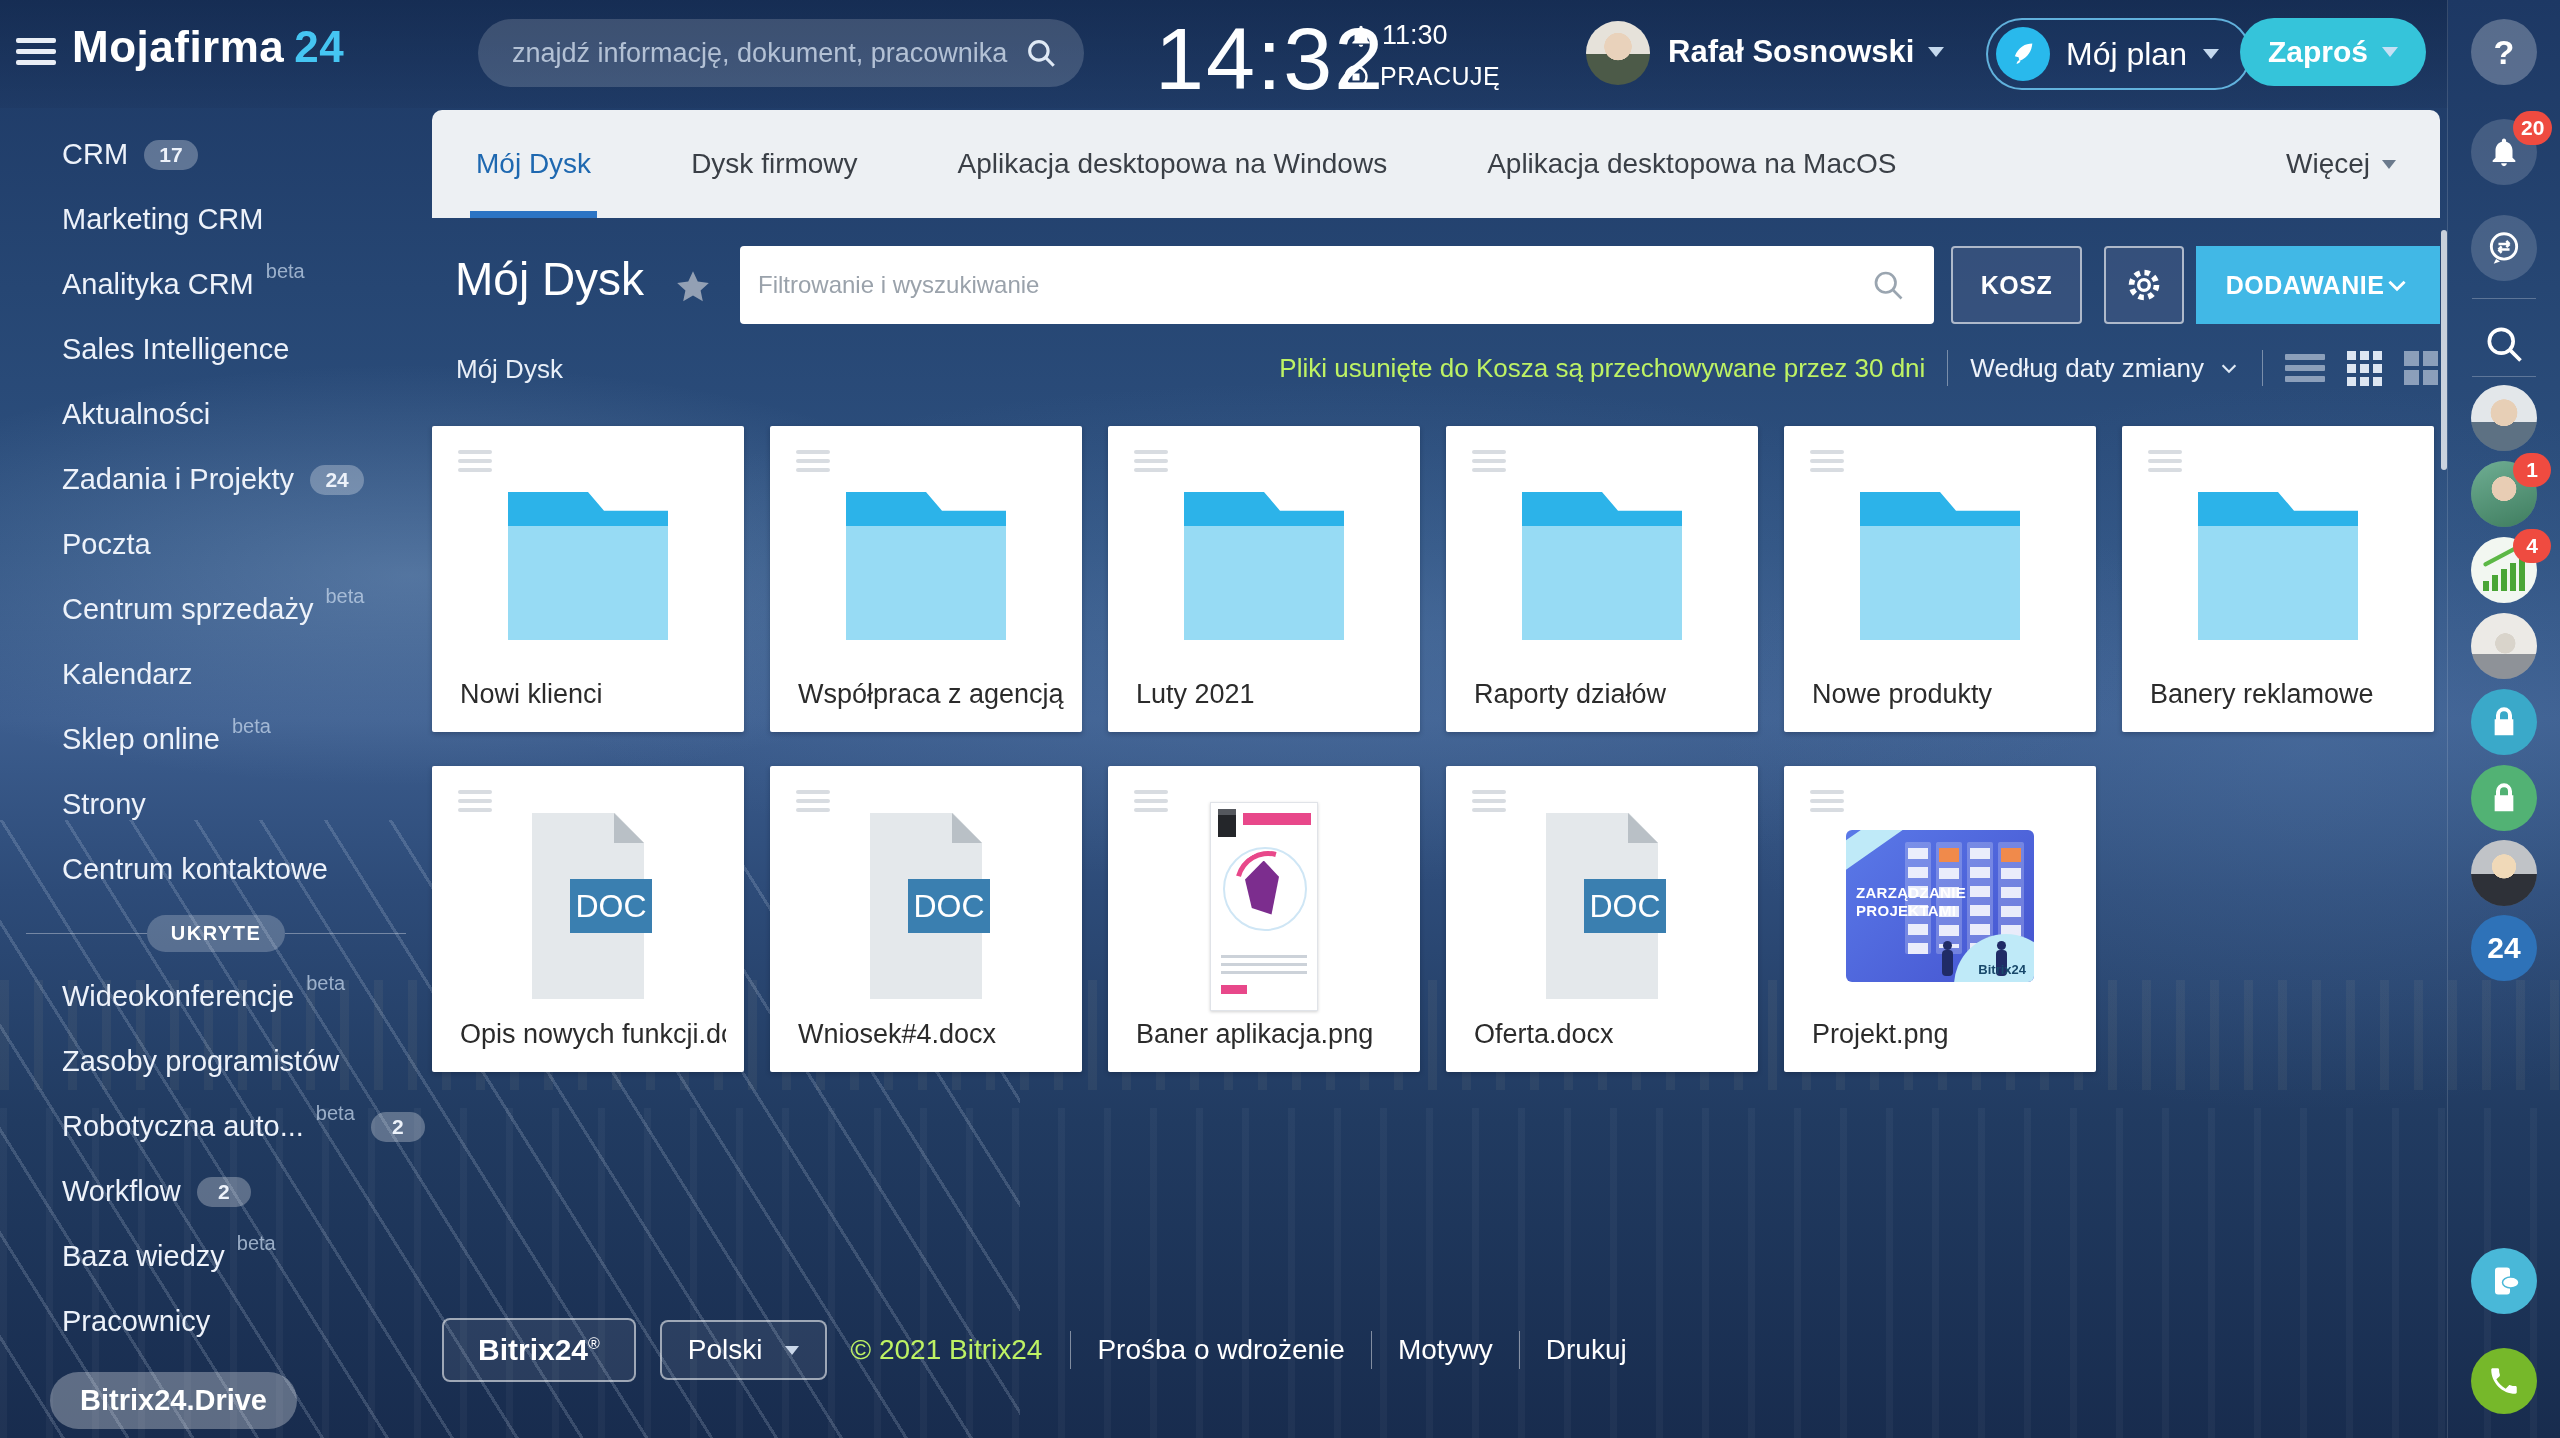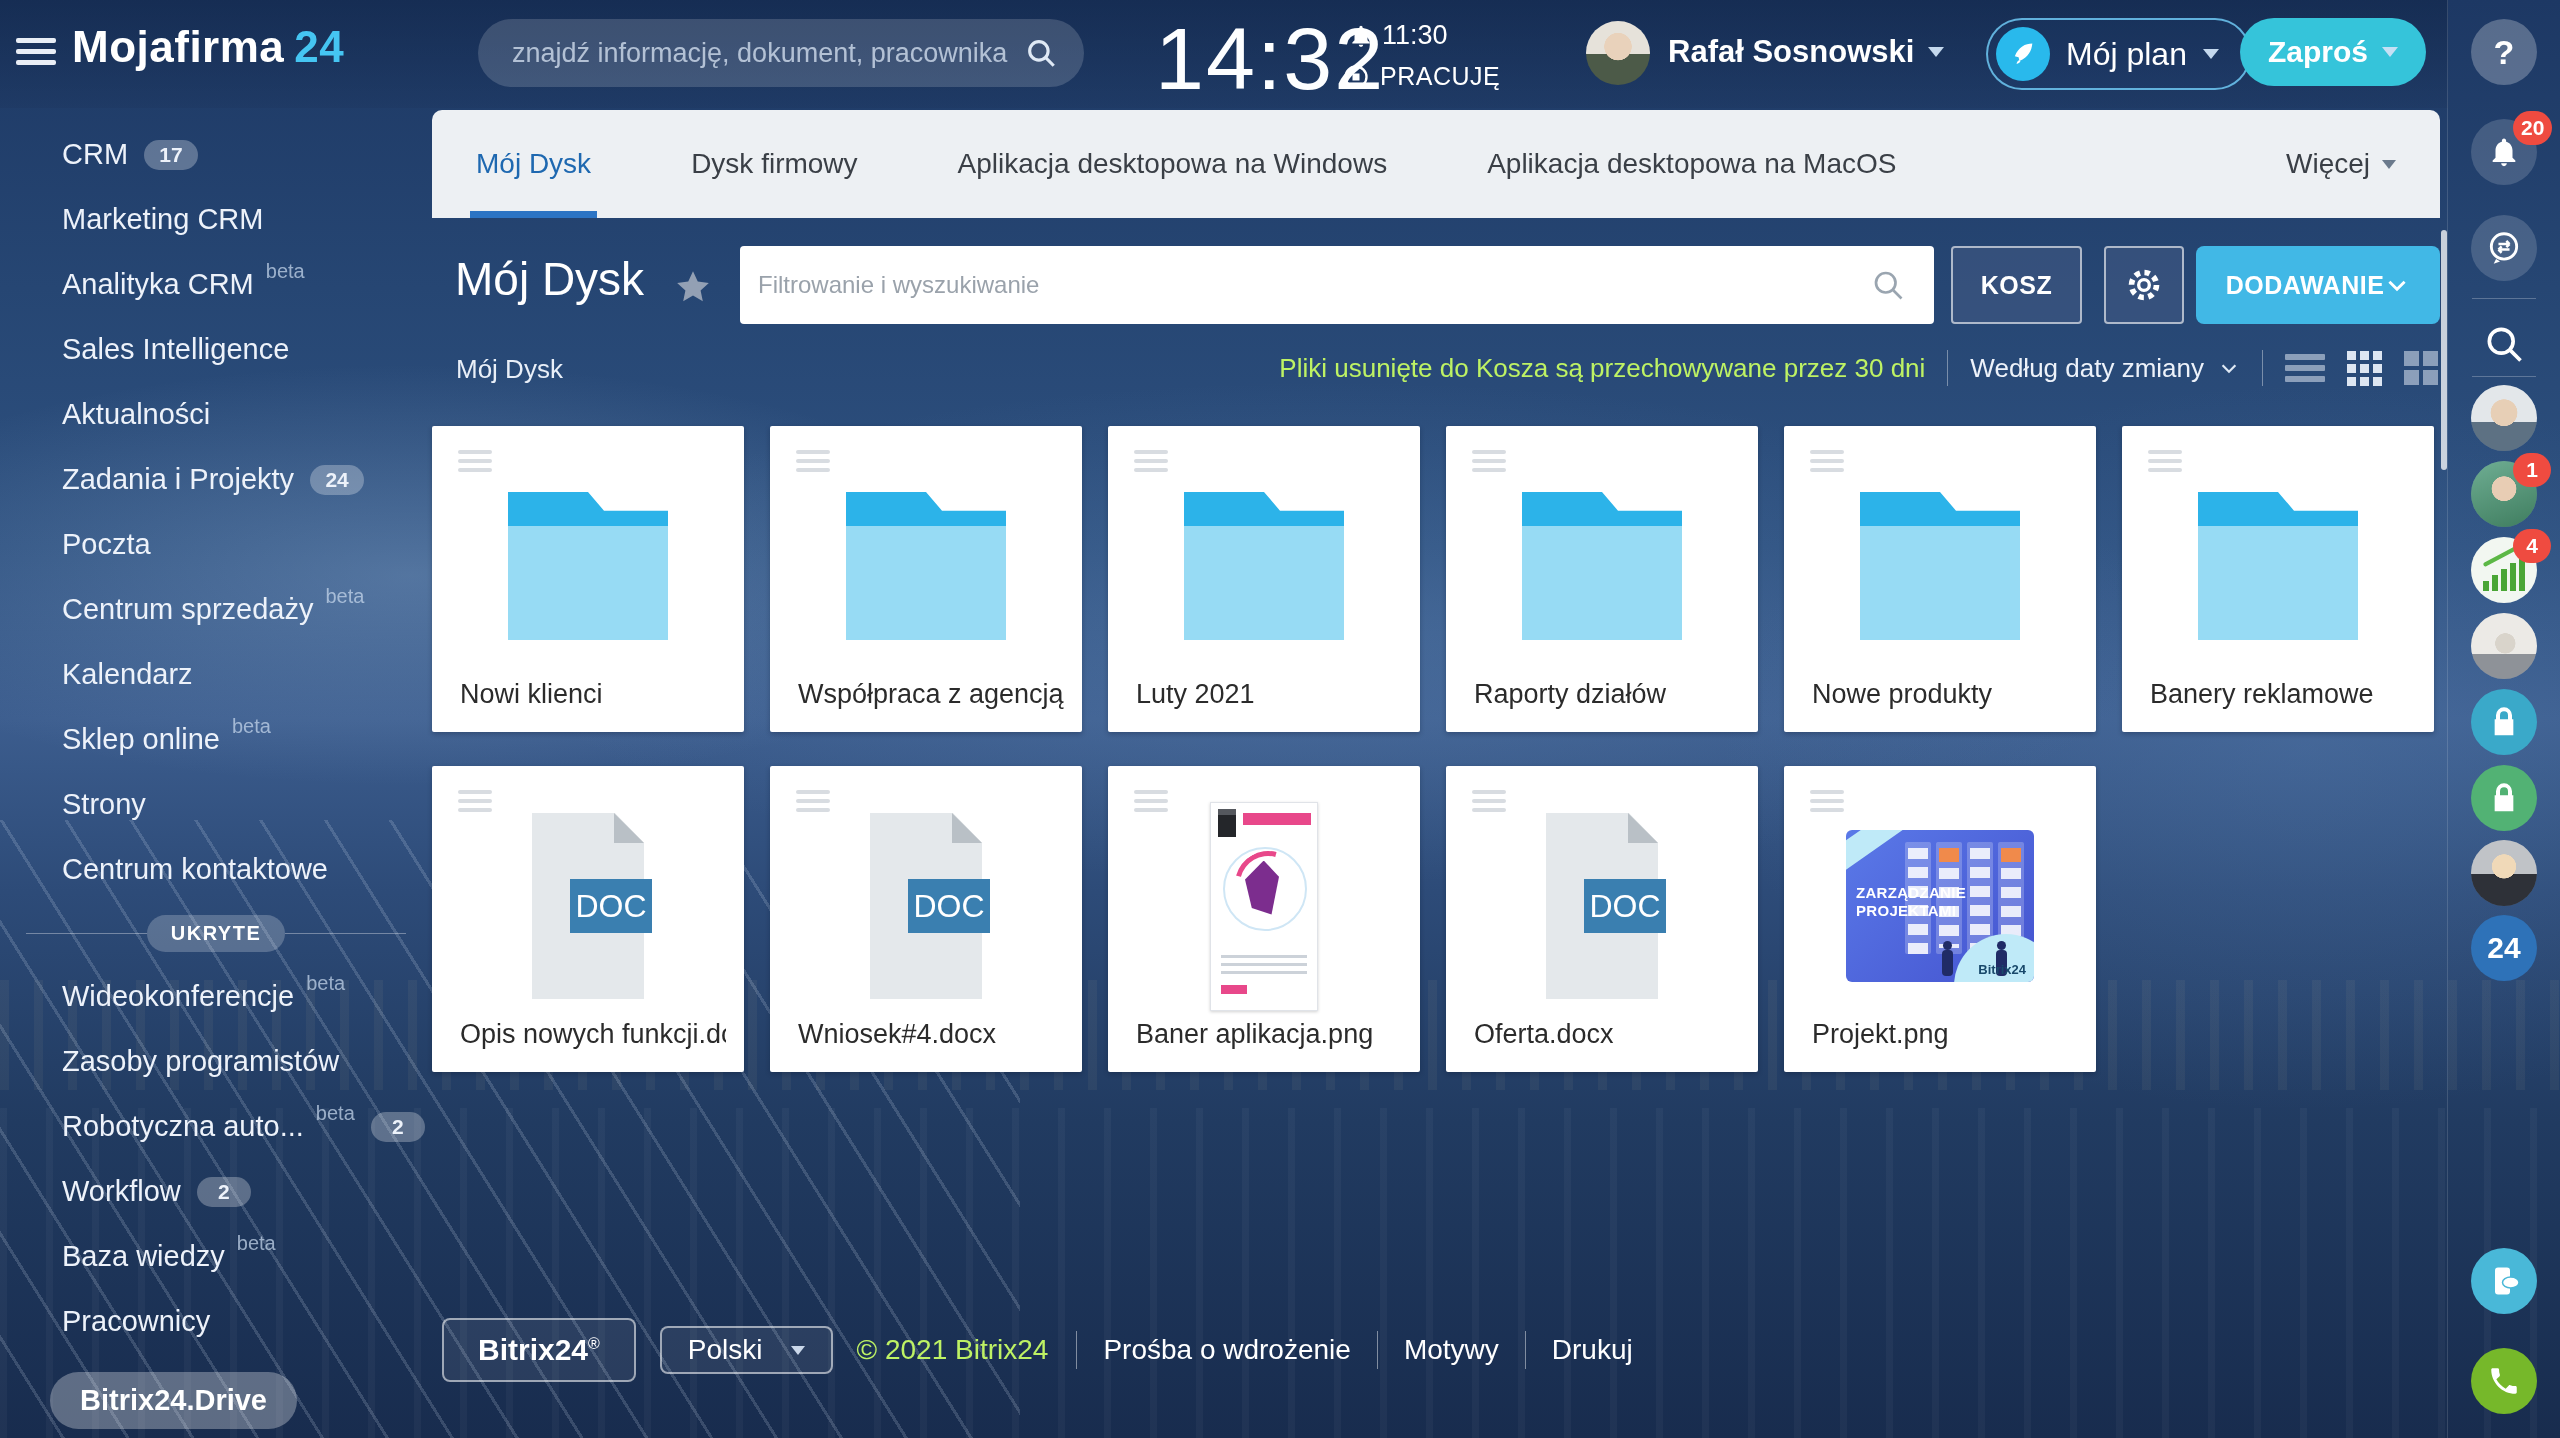--- a/index.html
+++ b/index.html
@@ -82,21 +82,21 @@
       font-family:inherit;background:transparent;}
   .filter input::placeholder{color:#9aa2ab;}
   .filter svg{margin-right:28px;}
   .kosz{position:absolute;left:1519px;top:0;width:131px;height:78px;background:rgba(70,92,134,.50);
       border:2px solid rgba(255,255,255,.60);border-radius:4px;color:#fff;font-size:25px;font-weight:bold;
       letter-spacing:.5px;font-family:inherit;cursor:pointer;}
   .gearbtn{position:absolute;left:1672px;top:0;width:80px;height:78px;background:rgba(70,92,134,.50);
       border:2px solid rgba(255,255,255,.60);border-radius:4px;cursor:pointer;display:flex;
       align-items:center;justify-content:center;}
   .addbtn{position:absolute;left:1764px;top:0;width:244px;height:78px;background:#41b8e6;border:none;
-      border-radius:8px;color:#fff;font-size:25px;font-weight:bold;letter-spacing:.5px;cursor:pointer;
+      border-radius:0;color:#fff;font-size:25px;font-weight:bold;letter-spacing:.5px;cursor:pointer;
       display:flex;align-items:center;justify-content:center;gap:0;font-family:inherit;}
   .listbar{position:relative;height:44px;margin-top:22px;font-size:26px;}
   .crumb{position:absolute;left:24px;top:8px;color:#e9eff8;cursor:pointer;}
   .lright{position:absolute;right:2px;top:0;display:flex;align-items:center;gap:22px;height:44px;}
   .lright .info{color:#bef264;}
   .vd{width:1px;height:36px;background:rgba(255,255,255,.38);}
   .sort{display:flex;align-items:center;gap:14px;cursor:pointer;color:#edf2fa;}
   .vicon{display:flex;cursor:pointer;opacity:.55;}
   .vicon.on{opacity:1;}
   .vicon.vlist{flex-direction:column;gap:5px;}
@@ -159,23 +159,23 @@
   .proj .pers{position:absolute;bottom:6px;width:11px;height:26px;background:#202b66;border-radius:4px;}
   .proj .pers::before{content:"";position:absolute;top:-9px;left:1px;width:9px;height:9px;
       border-radius:50%;background:#202b66;}
   .proj .brand{position:absolute;right:8px;bottom:5px;font-size:13px;font-weight:bold;color:#19496b;}
   
   .footer{position:absolute;left:0;top:1208px;width:100%;display:flex;align-items:center;font-size:28px;}
   .fbrand{margin-left:10px;height:64px;padding:0 34px;background:rgba(255,255,255,.07);
       border:2px solid rgba(255,255,255,.55);border-radius:8px;color:#fff;font-size:30px;font-weight:bold;
       font-family:inherit;cursor:pointer;}
   .fbrand sup{font-size:16px;font-weight:400;}
-  .flang{margin-left:24px;height:48px;padding:0 26px;background:rgba(255,255,255,.07);
+  .flang{margin-left:24px;height:60px;padding:0 26px;background:rgba(255,255,255,.07);
       border:2px solid rgba(255,255,255,.55);border-radius:8px;color:#fff;font-size:28px;
-      font-family:inherit;cursor:pointer;display:flex;align-items:center;gap:28px;}
+      font-family:inherit;cursor:pointer;display:flex;align-items:center;gap:22px;}
   .caret.dim{border-top-color:rgba(220,232,248,.9);border-left-width:7px;border-right-width:7px;border-top-width:9px;}
   .fcopy{margin-left:24px;color:#bef264;}
   .flink{color:#fff;cursor:pointer;}
   .fsep{width:1px;height:38px;background:rgba(255,255,255,.45);margin:0 26px;display:inline-block;}
   .footer .links{display:flex;align-items:center;margin-left:2px;}
   
   .rail{position:absolute;right:0;top:0;width:112px;height:100%;border-left:1px solid rgba(255,255,255,.14);}
   .thumbbar{position:absolute;left:-7px;top:230px;width:6px;height:240px;border-radius:3px;
       background:rgba(255,255,255,.75);cursor:pointer;}
   .ric{position:absolute;left:50%;transform:translateX(-50%);width:66px;height:66px;border-radius:50%;

